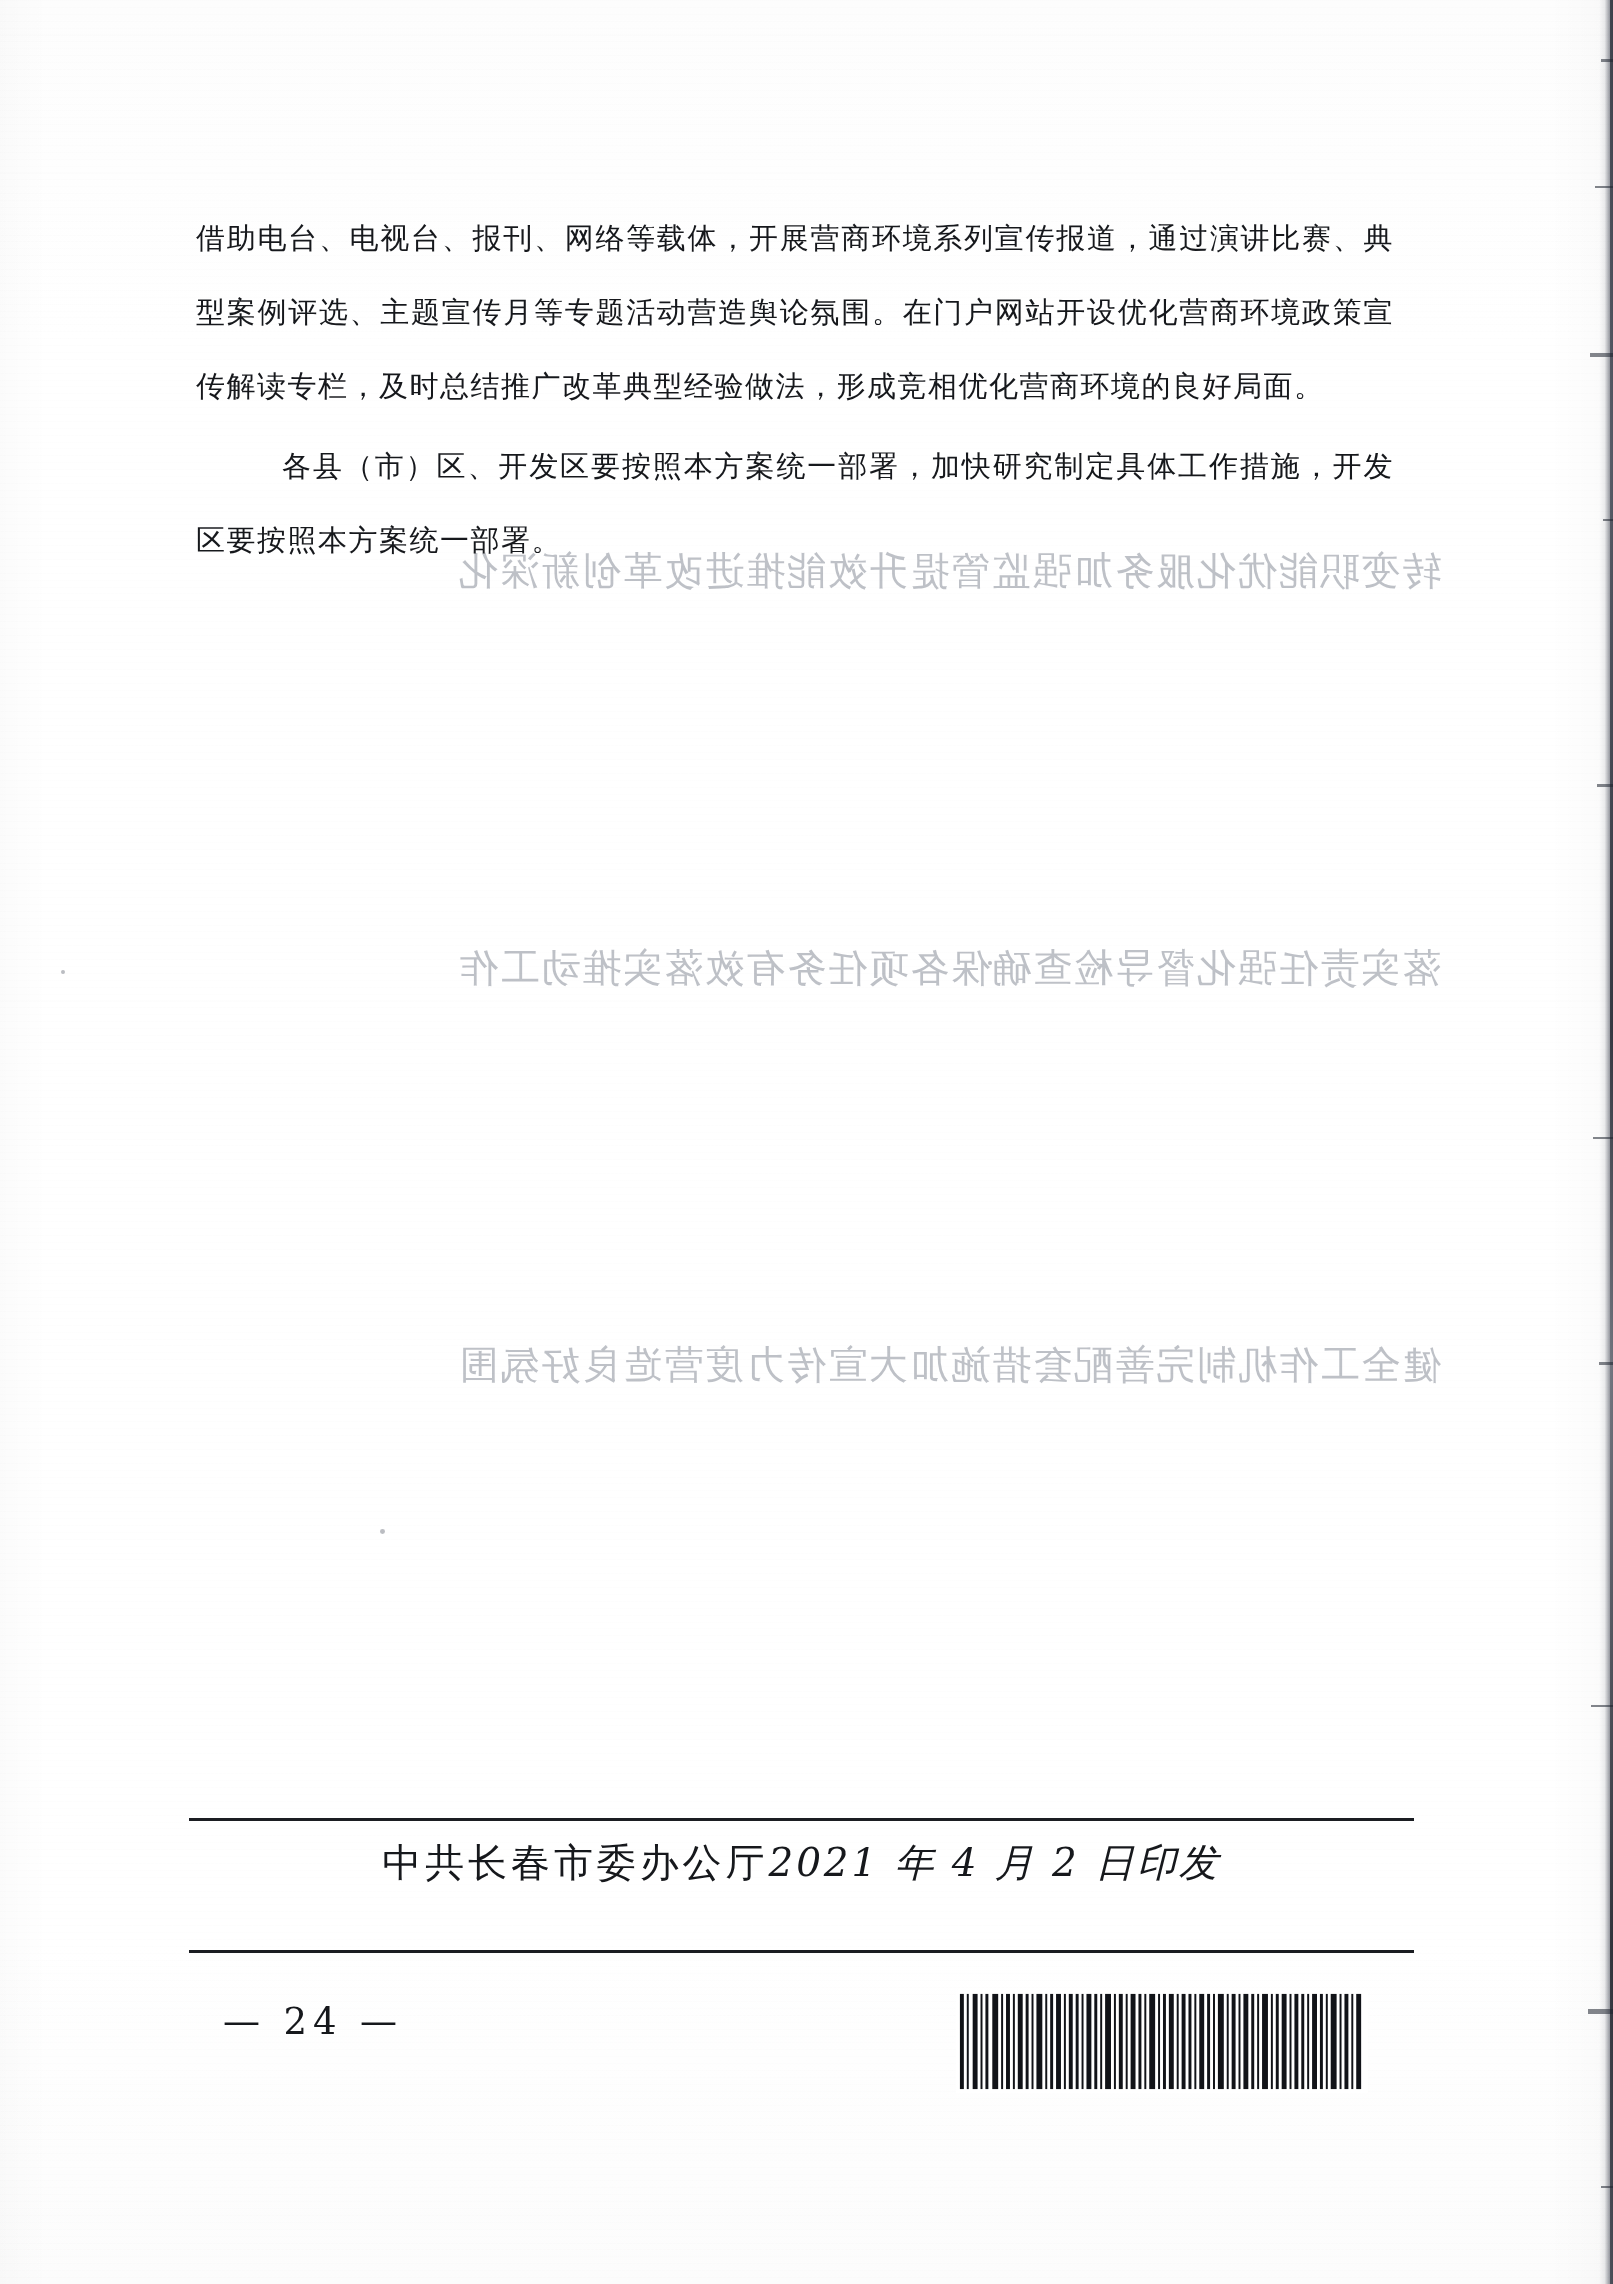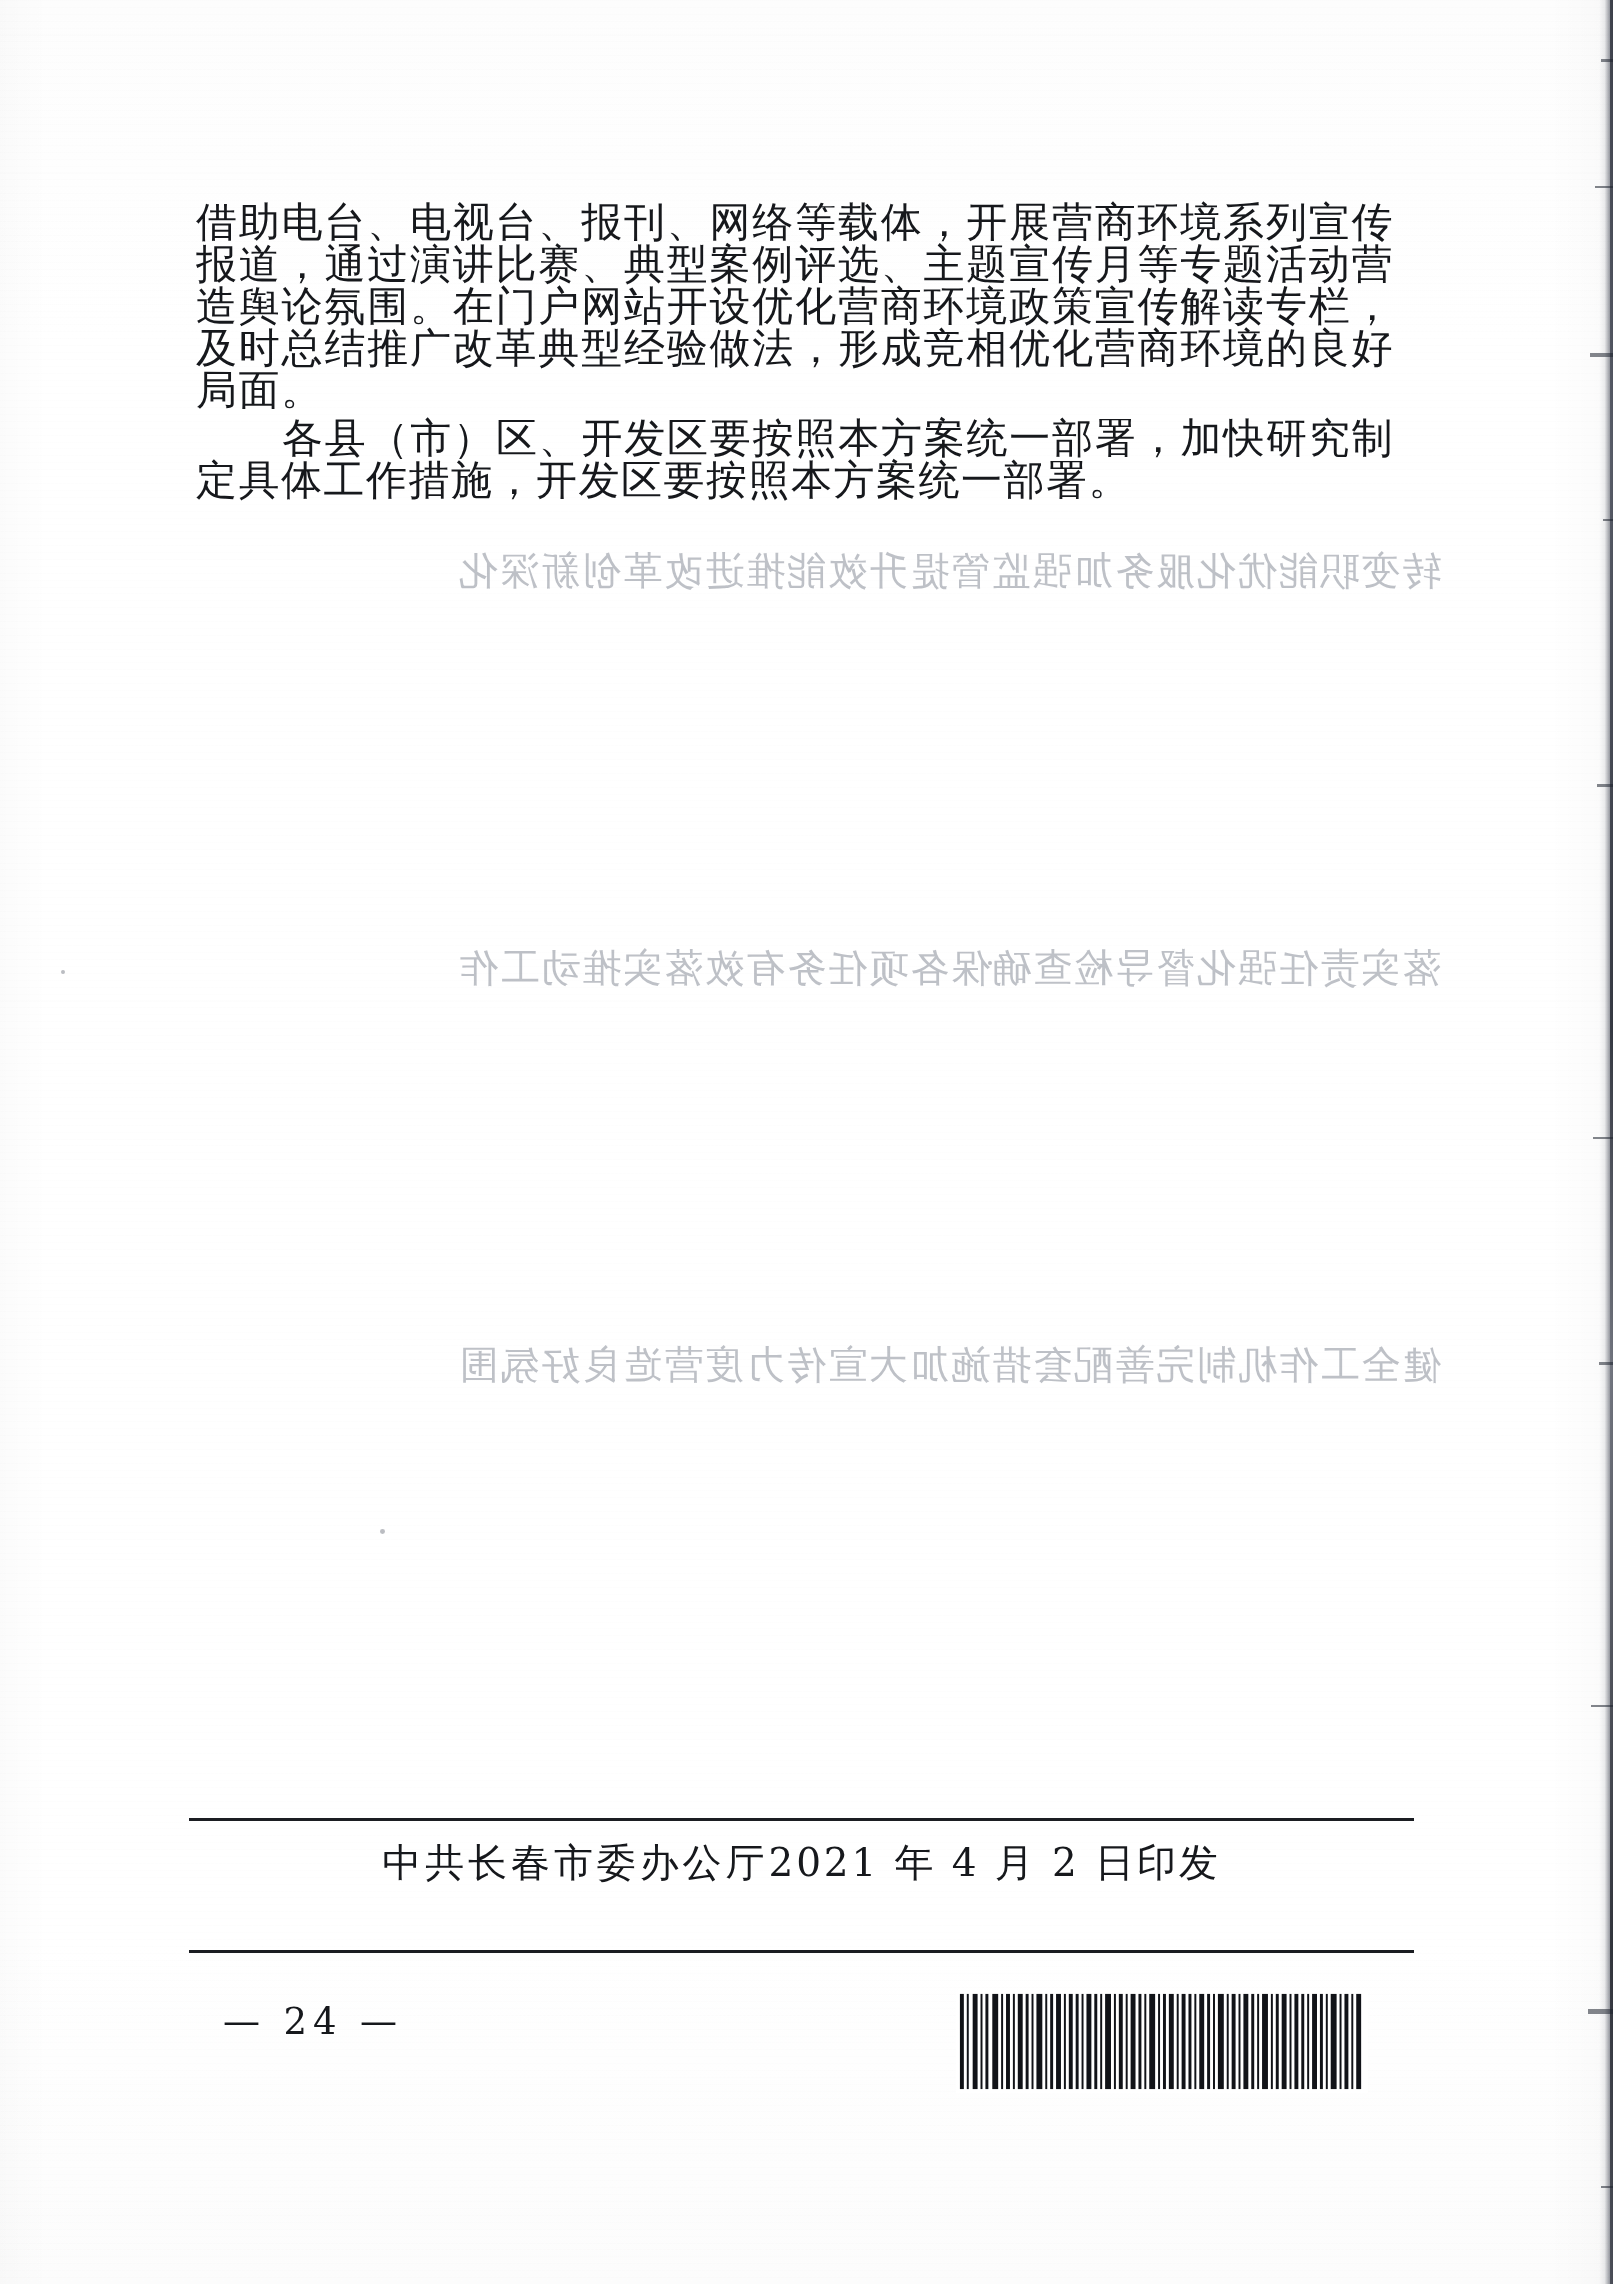--- a/index.html
+++ b/index.html
@@ -65,22 +65,22 @@
   }
 
   
   .content {
     position: absolute;
     left: 196px;
     top: 201px;
     width: 1206px;
   }
   .para {
-    font-size: 41px;
-    line-height: 42px;
+    font-size: 29px;
+    line-height: 74px;
     letter-spacing: 1.5px;
     color: #16181c;
     text-align: justify;
     text-justify: inter-ideograph;
     margin: 0 8px 0 0;
     font-family: "DejaVu Serif", "Liberation Serif", serif;
   }
   .para.indent {
     text-indent: 86px;
     margin-top: 5.9px;
@@ -129,20 +129,21 @@
   }
   .footer-text {
     font-size: 39px;
     letter-spacing: 3.9px;
     color: #16181c;
     white-space: nowrap;
     font-family: "DejaVu Serif", "Liberation Serif", serif;
   }
   .footer-text.right {
     letter-spacing: 2.9px;
+    font-style: italic;
   }
 
   .page-number {
     position: absolute;
     left: 223px;
     top: 2000px;
     font-size: 37px;
     letter-spacing: 5.9px;
     color: #16181c;
     font-family: "DejaVu Serif", "Liberation Serif", serif;

